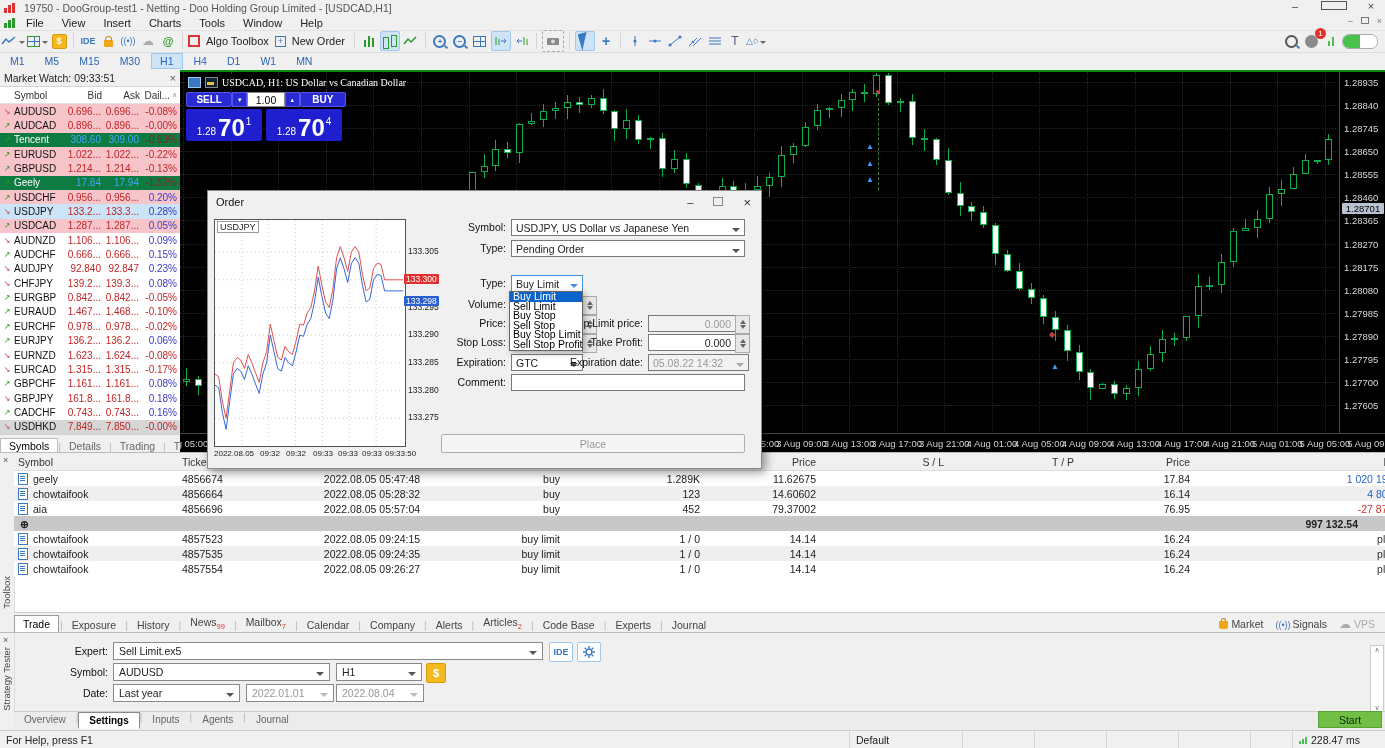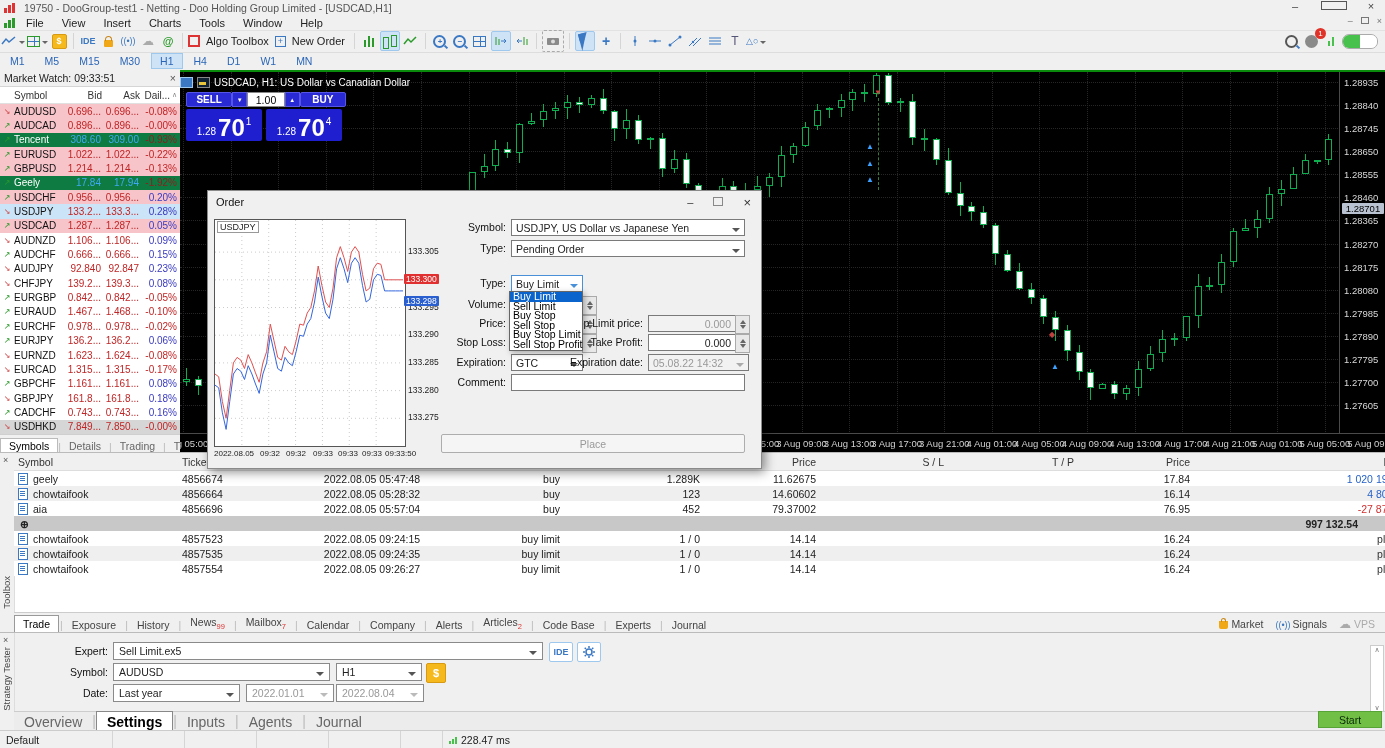--- a/index.html
+++ b/index.html
@@ -64,21 +64,21 @@
   .mwr.green{background:#0e7c42;}
   .mwr.green .sym{color:#fff}.mwr.green .num{color:#3fa9f5}.mwr.green .dly{color:#8b2020}
   .mwr.selected{background:#cce4f7;}
   .mwr.gray{background:#d6d6d6;}
   #mwtabs{height:18px;background:#f0f0f0;border-top:1px solid #cfcfcf;display:flex;align-items:flex-end;font-size:10.5px;color:#666;}
   #mwtabs .mtab{padding:1px 8px;}
   #mwtabs .mtab.on{background:#fff;border:1px solid #bbb;border-bottom:none;color:#000;}
   #mwtabs .msep{color:#bbb;}
   
   #chart{left:180px;top:70px;width:1205px;height:382px;background:#000;overflow:hidden;border-top:2px solid #0a8a0a;}
-  #chart-title{position:absolute;left:0;top:4px;height:13px;display:flex;align-items:center;color:#fff;font-size:10px;gap:4px;z-index:5;}
+  #chart-title{position:absolute;left:8px;top:4px;height:13px;display:flex;align-items:center;color:#fff;font-size:10px;gap:4px;z-index:5;font-family:Liberation Serif, serif;}
   .cticon1{width:11px;height:9px;background:#3b78c3;border:1px solid #9ec8ee;}
   .cticon2{width:11px;height:9px;background:#123;border:1px solid #888;position:relative}
   .cticon2:after{content:"";position:absolute;left:1px;top:4px;width:7px;height:3px;background:#e8c53a;}
   .gridv{position:absolute;top:0;bottom:20px;width:1px;border-left:1px dotted #262626;}
   .gridh{position:absolute;left:0;right:45px;height:1px;border-top:1px dotted #262626;}
   #candles{position:absolute;inset:0 45px 20px 0;}
   .wick{position:absolute;width:1px;background:#0cae4e;}
   .cbody{position:absolute;width:7px;border:1px solid #0cae4e;box-sizing:border-box;}
   .cbody.bull{background:#000;}.cbody.bear{background:#fff;}
   #paxis{position:absolute;right:0;top:0;width:45px;bottom:20px;border-left:1px solid #4a4a4a;background:#000;}
@@ -154,21 +154,21 @@
   
   #tester{left:0;top:632px;width:1385px;height:98px;background:#f0f0f0;border-top:1px solid #bbb;}
   #st-strip{position:absolute;left:0;top:0;width:14px;height:98px;background:#f0f0f0;border-right:1px solid #ddd;}
   .stlab{position:absolute;font-size:10.5px;color:#111;text-align:right;width:80px;}
   .stfield{position:absolute;height:16px;background:#fff;border:1px solid #8a8a8a;font-size:10.5px;display:flex;align-items:center;padding:0 5px;}
   .stfield .ca{margin-left:auto;border:4px solid transparent;border-top-color:#555;margin-top:8px;}
   .stfield.dis{color:#999;}
   .idebtn{position:absolute;width:22px;height:18px;border:1px solid #9ec8ee;border-radius:2px;color:#3b78c3;font-size:9px;font-weight:bold;display:flex;align-items:center;justify-content:center;background:#fff;}
   .gearbtn{position:absolute;width:22px;height:18px;border:1px solid #9ec8ee;border-radius:2px;display:flex;align-items:center;justify-content:center;background:#fff;}
   .dollarbtn{position:absolute;width:18px;height:18px;background:#f5b91e;border:1px solid #d89a10;border-radius:2px;color:#fff;font-weight:bold;font-size:11px;display:flex;align-items:center;justify-content:center;}
-  #sttabs{position:absolute;left:14px;bottom:0;width:1371px;height:19px;background:#ececec;border-top:1px solid #ccc;display:flex;align-items:center;font-size:14px;color:#666;}
+  #sttabs{position:absolute;left:14px;bottom:0;width:1371px;height:19px;background:#ececec;border-top:1px solid #ccc;display:flex;align-items:flex-start;font-size:10px;color:#666;}
   #sttabs .tab{padding:2px 10px;}
   #sttabs .tab.on{background:#fff;border:1px solid #888;border-bottom:1px solid #fff;color:#000;font-weight:bold;}
   #sttabs .tsep{color:#bbb;margin:0 0 2px;}
   #startbtn{position:absolute;right:3px;bottom:3px;width:62px;height:15px;background:#72bf45;border:1px solid #58a335;font-size:10.5px;display:flex;align-items:center;justify-content:center;color:#0a2a0a;}
   #stscroll{position:absolute;right:1px;top:12px;width:12px;height:66px;background:#fff;border:1px solid #ccc;font-size:7px;color:#777;display:flex;flex-direction:column;justify-content:space-between;align-items:center;}
   
   #statusbar{left:0;top:730px;width:1385px;height:18px;background:#f0f0f0;border-top:1px solid #ccc;display:flex;align-items:center;font-size:10.5px;color:#222;}
   .seg{height:100%;display:flex;align-items:center;padding-left:6px;border-right:1px solid #d5d5d5;box-sizing:border-box;}
   .sbars{display:flex;align-items:flex-end;gap:1px;margin-right:4px;}
   .sbars i{width:2px;background:#49c24d;display:block;}
@@ -1192,20 +1192,21 @@
         <span class="tab">Inputs</span>
         <span class="tsep">|</span>
         <span class="tab">Agents</span>
         <span class="tsep">|</span>
         <span class="tab">Journal</span>
       </div>
     <div id="startbtn">Start</div>
   </div>
 
   <div id="statusbar" class="abs">
+    <span class="seg" style="flex:1">For Help, press F1</span>
     <span class="seg" style="width:113px">Default</span>
     <span class="seg" style="width:72px"></span>
     <span class="seg" style="width:72px"></span>
     <span class="seg" style="width:72px"></span>
     <span class="seg" style="width:72px"></span>
     <span class="seg" style="width:42px"></span>
     <span class="seg" style="width:92px;border-right:none">
         <span class="sbars">
           <i style="height:3px"></i>
           <i style="height:5px"></i>

